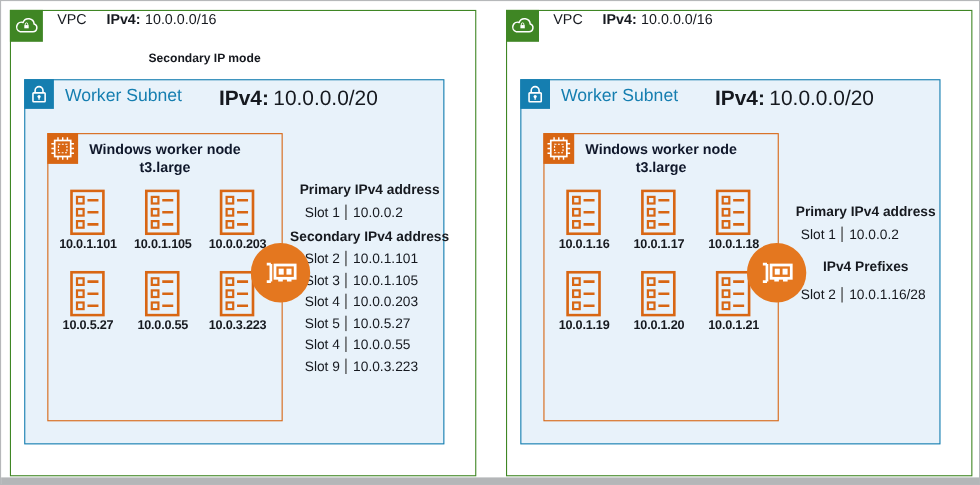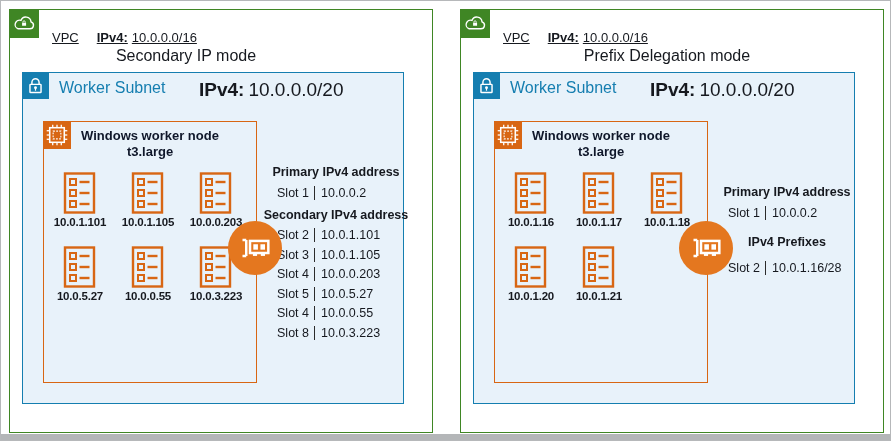--- a/index.html
+++ b/index.html
@@ -4,26 +4,26 @@
 <style>
   html,body{margin:0;padding:0;background:#fff;font-family:"Liberation Sans",sans-serif;color:#16191F;}
   .page{position:relative;width:889px;height:439px;border:1px solid #b6b8ba;background:#fff;overflow:hidden;}
   .bottom-bar{position:absolute;left:0;right:0;bottom:0;height:6px;background:#b4b6b8;}
 
   .panel{position:absolute;top:8px;width:422px;height:422px;border:1px solid #3F8624;background:#fff;}
   .panel-0{left:8px;}
   .panel-1{left:459px;}
 
   .vpc-icon{position:absolute;top:-1px;left:-1px;width:30px;height:29px;background:#3F8624;display:flex;align-items:center;justify-content:center;}
-  .vpc-header{position:absolute;left:42px;top:20px;display:flex;align-items:flex-start;font-size:13px;white-space:nowrap;text-decoration:underline;}
+  .vpc-header{position:absolute;left:42px;top:0;display:flex;align-items:flex-start;font-size:13px;white-space:nowrap;}
   .ip-group{margin-left:18px;}
   .bold{font-weight:bold;}
   .ip-val{margin-left:4px;}
 
-  .mode-title{position:absolute;top:37px;left:0;width:352px;text-align:center;font-weight:normal;font-size:16px;}
+  .mode-title{position:absolute;top:37px;left:0;width:352px;text-align:center;font-weight:bold;font-size:11px;}
   .panel-1 .mode-title{width:412px;}
 
   .subnet{position:absolute;left:12px;top:62px;width:380px;height:330px;background:#E8F2FA;border:1px solid #157EB0;}
   .subnet-icon{position:absolute;top:-1px;left:-1px;width:27px;height:27px;background:#157EB0;display:flex;align-items:center;justify-content:center;}
   .subnet-label{position:absolute;left:36px;top:6px;color:#157EB0;font-size:16px;white-space:nowrap;}
   .subnet-ip{position:absolute;left:128px;top:6px;font-size:19px;white-space:nowrap;padding-left:48px;}
 
   .node-box{position:absolute;left:20px;top:48px;width:212px;height:260px;border:1px solid #D86613;}
   .chip-icon{position:absolute;top:-1px;left:-1px;width:28px;height:28px;background:#D86613;display:flex;align-items:center;justify-content:center;}
   .node-title{margin-top:6px;text-align:center;color:#0f172a;font-weight:bold;font-size:13px;line-height:16px;}
@@ -218,42 +218,41 @@
             <span class="slot-label">Slot 5</span>
             <span class="slot-bar"></span>
             <span class="slot-value">10.0.5.27</span>
           </div>
           <div class="slot-row">
             <span class="slot-label">Slot 4</span>
             <span class="slot-bar"></span>
             <span class="slot-value">10.0.0.55</span>
           </div>
           <div class="slot-row">
-            <span class="slot-label">Slot 8</span>
+            <span class="slot-label">Slot 9</span>
             <span class="slot-bar"></span>
             <span class="slot-value">10.0.3.223</span>
           </div>
         </div>
       </div>
     </div>
   </div>
 
   <div class="panel panel-1">
     <div class="vpc-icon">
       <svg width="26" height="26" viewBox="0 0 30 30">
         <path d="M8.2 20.5 h13.6 a4.1 4.1 0 0 0 1.3 -8 a6 6 0 0 0 -11.6 -1.6 a4.9 4.9 0 0 0 -3.3 9.6 z" fill="none" stroke="#fff" stroke-width="1.6" stroke-linejoin="round"></path>
         <rect x="12.8" y="13.6" width="4.6" height="3.4" fill="#fff"></rect>
         <path d="M13.8 13.6 v-1 a1.3 1.3 0 0 1 2.6 0 v1" stroke="#fff" fill="none" stroke-width="1"></path>
       </svg>
     </div>
     <div class="vpc-header">
       <span>VPC</span>
       <span class="ip-group"><span class="bold">IPv4:</span><span class="ip-val">10.0.0.0/16</span></span>
     </div>
-    <div class="mode-title">Prefix Delegation mode</div>
 
     <div class="subnet">
       <div class="subnet-icon">
         <svg width="23" height="23" viewBox="0 0 27 27">
           <path d="M9.3 12.2 V9.8 a4.2 4.2 0 0 1 8.4 0 V12.2" fill="none" stroke="#fff" stroke-width="1.7"></path>
           <rect x="7" y="12.2" width="13" height="9.6" rx="0.8" fill="none" stroke="#fff" stroke-width="1.7"></rect>
           <circle cx="13.5" cy="16.2" r="1.7" fill="#fff"></circle>
           <line x1="13.5" y1="17.4" x2="13.5" y2="19.6" stroke="#fff" stroke-width="1.4"></line>
         </svg>
       </div>
@@ -325,20 +324,32 @@
           <div class="pod">
             <svg width="33" height="42" viewBox="0 0 32 42">
                 <rect x="1.5" y="1.5" width="29" height="39" fill="none" stroke="#D86613" stroke-width="2.4"></rect>
                 <rect x="6.5" y="7" width="6" height="6" fill="none" stroke="#D86613" stroke-width="2"></rect>
                 <line x1="16" y1="10" x2="26" y2="10" stroke="#D86613" stroke-width="2.4"></line>
                 <rect x="6.5" y="18" width="6" height="6" fill="none" stroke="#D86613" stroke-width="2"></rect>
                 <line x1="16" y1="21" x2="26" y2="21" stroke="#D86613" stroke-width="2.4"></line>
                 <rect x="6.5" y="29" width="6" height="6" fill="none" stroke="#D86613" stroke-width="2"></rect>
                 <line x1="16" y1="32" x2="26" y2="32" stroke="#D86613" stroke-width="2.4"></line>
               </svg>
+            <div class="pod-ip">10.0.1.19</div>
+          </div>
+          <div class="pod">
+            <svg width="33" height="42" viewBox="0 0 32 42">
+                <rect x="1.5" y="1.5" width="29" height="39" fill="none" stroke="#D86613" stroke-width="2.4"></rect>
+                <rect x="6.5" y="7" width="6" height="6" fill="none" stroke="#D86613" stroke-width="2"></rect>
+                <line x1="16" y1="10" x2="26" y2="10" stroke="#D86613" stroke-width="2.4"></line>
+                <rect x="6.5" y="18" width="6" height="6" fill="none" stroke="#D86613" stroke-width="2"></rect>
+                <line x1="16" y1="21" x2="26" y2="21" stroke="#D86613" stroke-width="2.4"></line>
+                <rect x="6.5" y="29" width="6" height="6" fill="none" stroke="#D86613" stroke-width="2"></rect>
+                <line x1="16" y1="32" x2="26" y2="32" stroke="#D86613" stroke-width="2.4"></line>
+              </svg>
             <div class="pod-ip">10.0.1.20</div>
           </div>
           <div class="pod">
             <svg width="33" height="42" viewBox="0 0 32 42">
                 <rect x="1.5" y="1.5" width="29" height="39" fill="none" stroke="#D86613" stroke-width="2.4"></rect>
                 <rect x="6.5" y="7" width="6" height="6" fill="none" stroke="#D86613" stroke-width="2"></rect>
                 <line x1="16" y1="10" x2="26" y2="10" stroke="#D86613" stroke-width="2.4"></line>
                 <rect x="6.5" y="18" width="6" height="6" fill="none" stroke="#D86613" stroke-width="2"></rect>
                 <line x1="16" y1="21" x2="26" y2="21" stroke="#D86613" stroke-width="2.4"></line>
                 <rect x="6.5" y="29" width="6" height="6" fill="none" stroke="#D86613" stroke-width="2"></rect>

